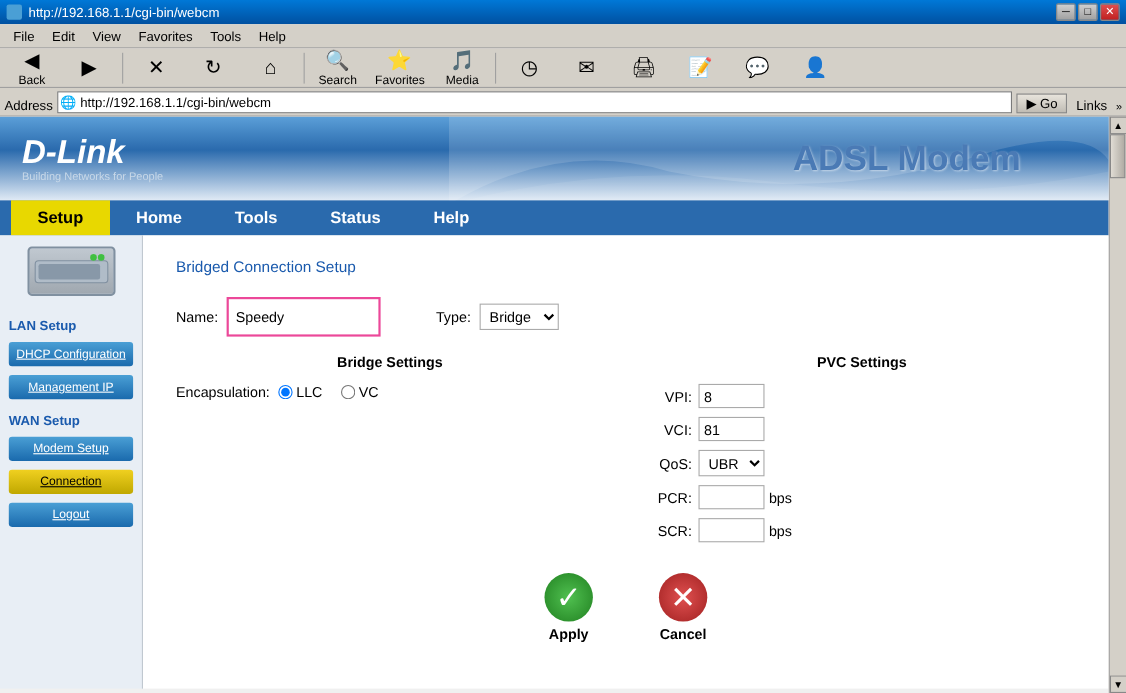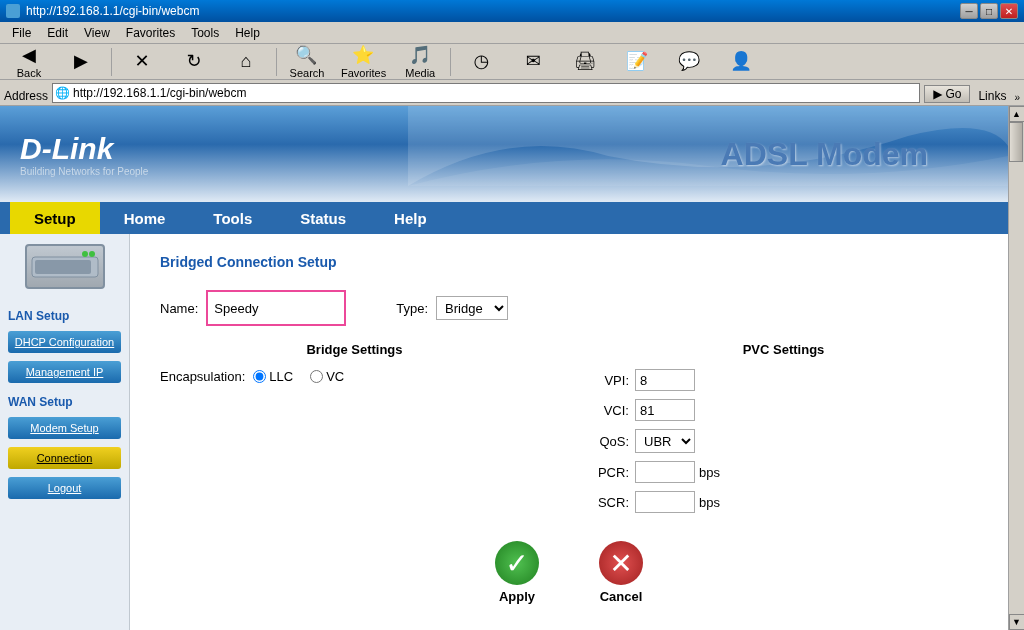--- a/index.html
+++ b/index.html
@@ -81,21 +81,21 @@
 
     
     .page-area { flex: 1; background: #fff; overflow: hidden; }
 
     
     .dlink-page { width: 100%; height: 100%; background: #f0f0f0; }
 
     
     .dlink-header {
       background: linear-gradient(to bottom, #5b9fd8 0%, #2a6aad 40%, #e0eaf5 100%);
-      height: 96px; display: flex; align-items: center; padding-left: 20px; position: relative; overflow: hidden;
+      height: 76px; display: flex; align-items: center; padding-left: 20px; position: relative; overflow: hidden;
     }
     .dlink-logo { display: flex; flex-direction: column; }
     .dlink-title {
       position: absolute; right: 80px; top: 50%; transform: translateY(-50%);
       color: #4a7ab5; font-size: 32px; font-weight: bold;
       text-shadow: 1px 1px 2px rgba(255,255,255,0.5);
     }
     
     .dlink-wave {
       position: absolute; right: 0; top: 0; width: 600px; height: 80px;
@@ -129,21 +129,21 @@
     .sidebar-section-title { color: #1a5aad; font-weight: bold; font-size: 12px; margin-top: 4px; }
     .sidebar-btn {
       background: linear-gradient(to bottom, #4a9fd5, #1a6aad);
       color: #fff; border: none; border-radius: 3px; padding: 5px 4px;
       font-size: 11px; cursor: pointer; text-align: center; width: 100%; text-decoration: underline;
     }
     .sidebar-btn.yellow { background: linear-gradient(to bottom, #f0d020, #c0a800); color: #000; }
 
     
     .dlink-main { flex: 1; padding: 20px 30px; background: #fff; }
-    .section-title { color: #1a5aad; font-weight: bold; font-size: 14px; margin-bottom: 20px; }
+    .section-title { color: #1a5aad; font-weight: normal; font-size: 14px; margin-bottom: 20px; }
 
     
     .form-row { display: flex; align-items: center; margin-bottom: 16px; }
     .form-label { color: #000; font-size: 13px; margin-right: 8px; }
     .form-input {
       border: 2px solid #ec4899; padding: 16px 6px; font-size: 13px; height: 24px;
     }
     .form-select {
       border: 1px solid #aaa; padding: 2px 4px; font-size: 13px; height: 24px; background: #fff;
     }

